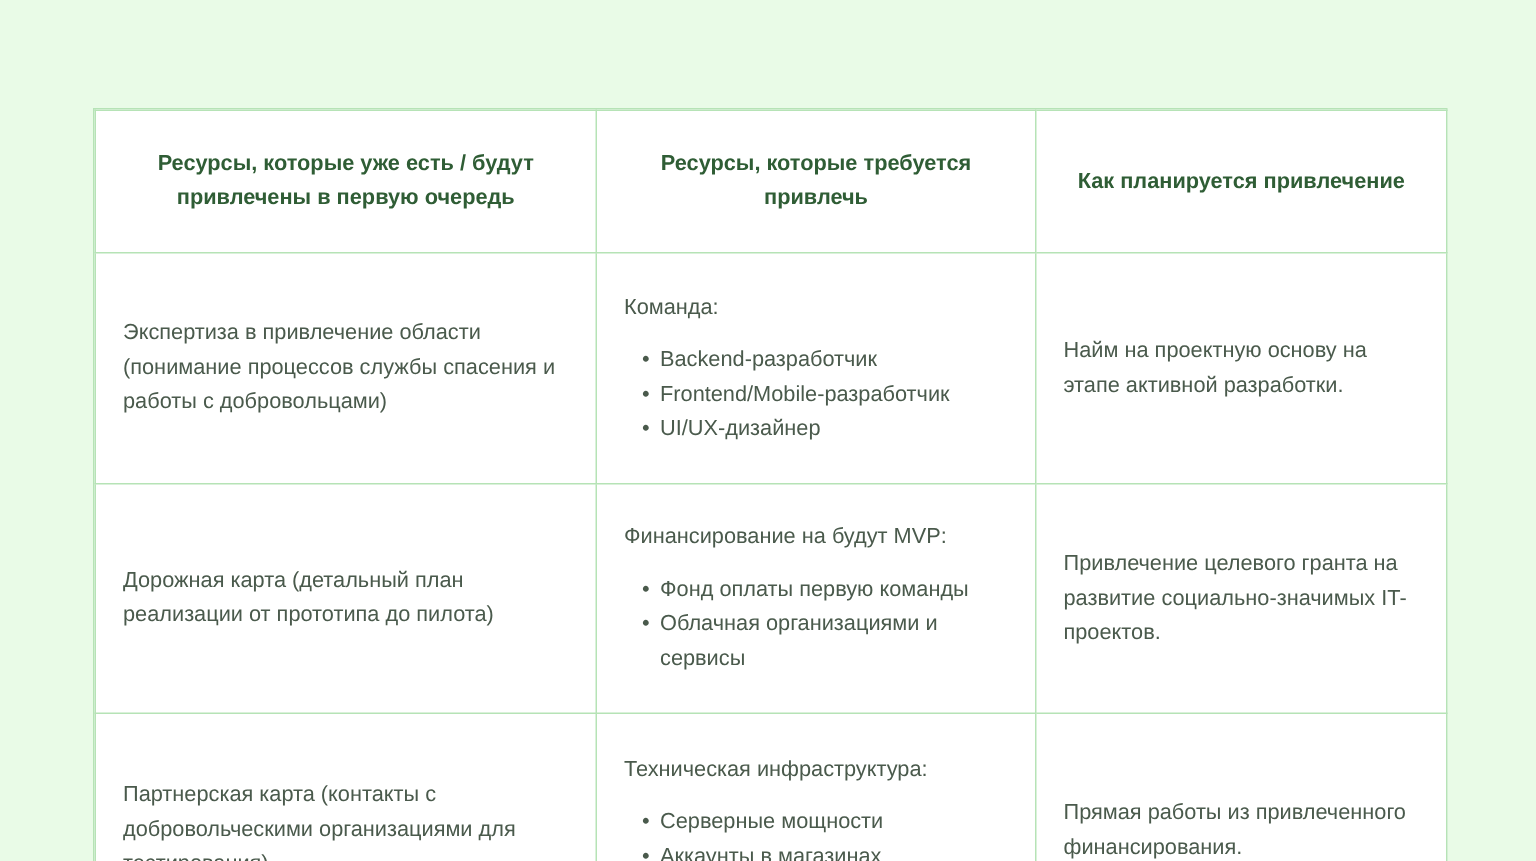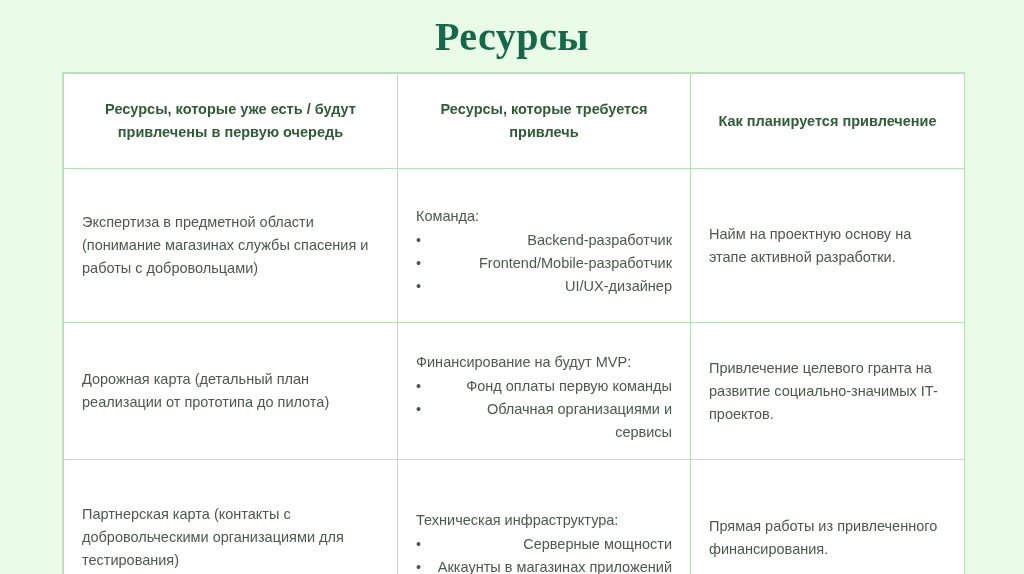--- a/index.html
+++ b/index.html
@@ -75,24 +75,23 @@
     color: #4a5a4c;
   }
   tr.row-1 td { height: 129px; }
   tr.row-2 td { height: 112px; }
   tr.row-3 td { height: 131px; }
 
   .cell-intro {
     margin: 12px 0 1px 0;
   }
   ul.bullets {
-    margin: 0;
+    margin: 12px;
     padding: 0;
     list-style: none;
-    text-align: right;
   }
   ul.bullets li {
     margin: 0;
     padding: 0 0 0 12px;
     position: relative;
   }
   ul.bullets li::before {
     content: "•";
     position: absolute;
     left: 0;
@@ -100,41 +99,40 @@
   }
   .plain-text {
     margin: 0;
   }
 </style>
 </head>
 <body>
 
 <div class="slide">
 
-  <div class="slide-title">Ресурсы</div>
 
   <div class="table-wrap">
     <table class="res-table">
       <colgroup>
         <col class="c1">
         <col class="c2">
         <col class="c3">
       </colgroup>
       <thead>
         <tr>
           <th>Ресурсы, которые уже есть / будут привлечены в первую очередь</th>
           <th>Ресурсы, которые требуется привлечь</th>
           <th>Как планируется привлечение</th>
         </tr>
       </thead>
       <tbody>
 
         <tr class="row-1">
           <td>
-            <p class="plain-text">Экспертиза в предметной области (понимание магазинах службы спасения и работы с добровольцами)</p>
+            <p class="plain-text">Экспертиза в привлечение области (понимание процессов службы спасения и работы с добровольцами)</p>
           </td>
           <td>
             <p class="cell-intro">Команда:</p>
             <ul class="bullets">
               <li>Backend-разработчик</li>
               <li>Frontend/Mobile-разработчик</li>
               <li>UI/UX-дизайнер</li>
             </ul>
           </td>
           <td>

